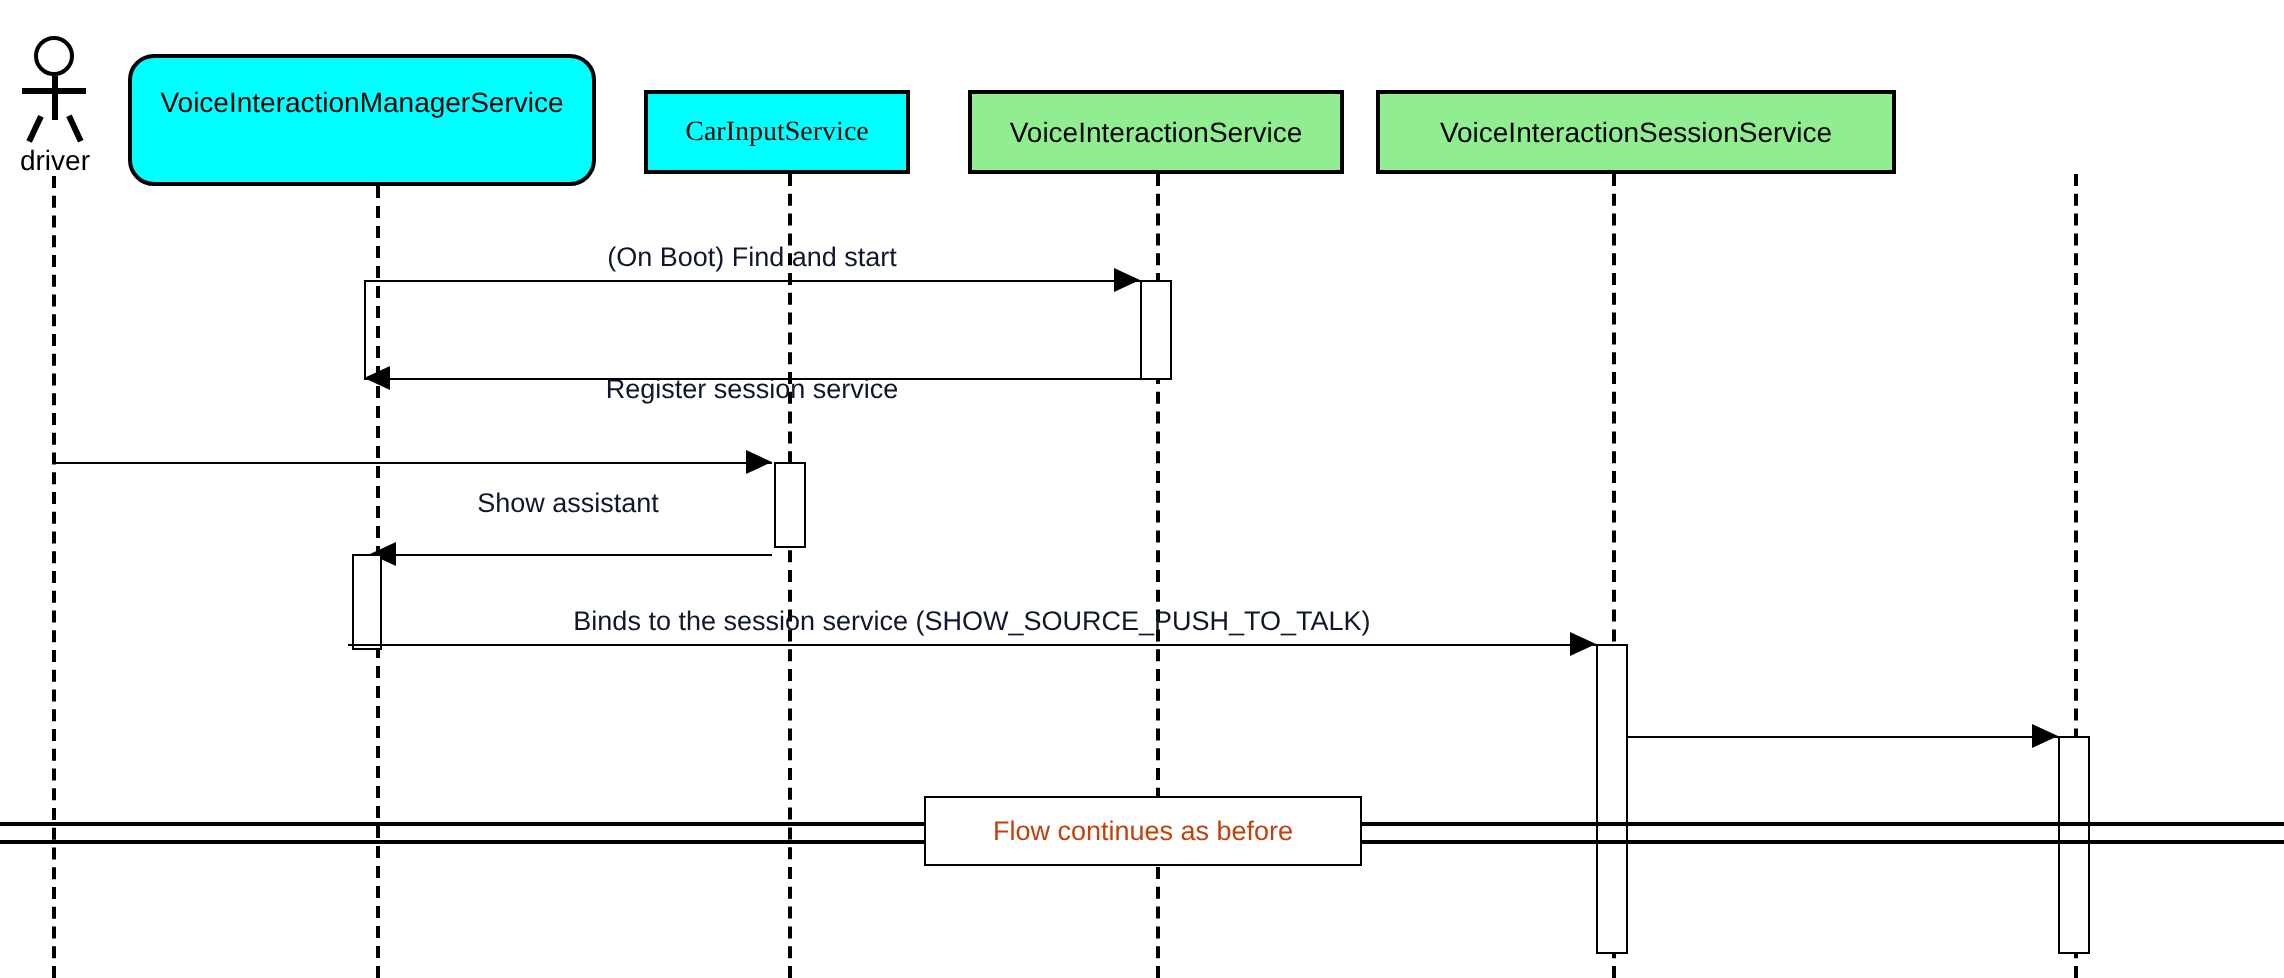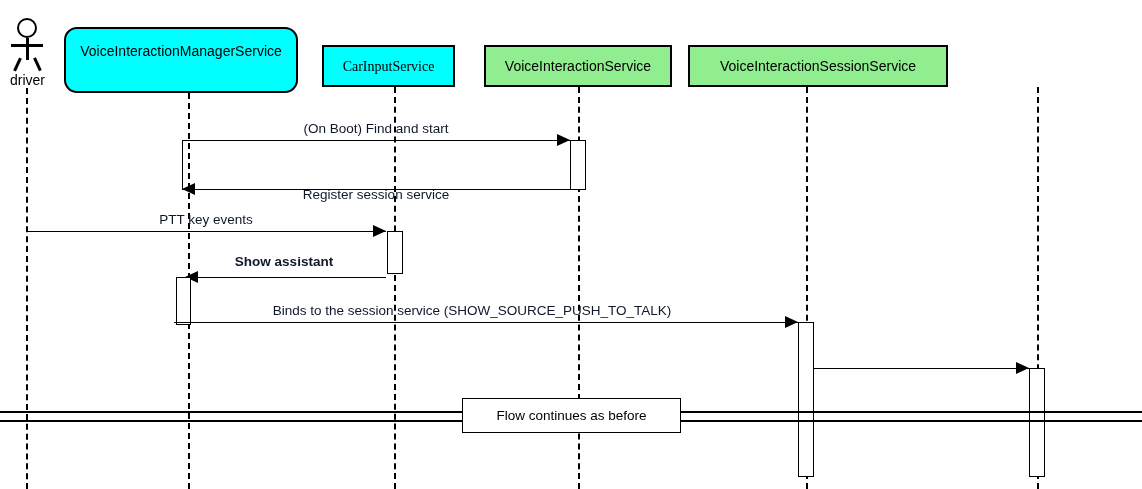--- a/index.html
+++ b/index.html
@@ -99,21 +99,21 @@
   }
   .divider-box {
     position: absolute;
     box-sizing: border-box;
     background: #ffffff;
     border: 1.6px solid #000;
     display: flex;
     align-items: center;
     justify-content: center;
     font-size: 13.5px;
-    color: #000000;
+    color: #c2410c;
     white-space: nowrap;
   }
 </style>
 </head>
 <body>
 
 <div id="diagram">
 
   <div class="actor">
     <div class="actor-head" style="left:17px; top:18px; width:20px; height:20px;"></div>
@@ -154,34 +154,33 @@
   <div class="stub" style="left:182px; top:140px; height:49px;"></div>
   <div class="msg-line" style="left:182px; top:140px; width:388px;"></div>
   <div class="msg-arrow right" style="left:557px; top:134px;"></div>
 
   <div class="activation" style="left:570px; top:140px; width:16px; height:50px;"></div>
 
   <div class="msg-label" style="left:182px; top:169px; width:388px;margin-top:18px;">Register session service</div>
   <div class="msg-line" style="left:182px; top:189px; width:388px;"></div>
   <div class="msg-arrow left" style="left:182px; top:183px;"></div>
 
-  <div class="msg-label" style="left:26px; top:212px; width:360px;">PTT key events</div>
   <div class="stub" style="left:26px; top:231px; height:0px;"></div>
   <div class="msg-line" style="left:26px; top:231px; width:360px;"></div>
   <div class="msg-arrow right" style="left:373px; top:225px;"></div>
 
   <div class="activation" style="left:387px; top:231px; width:16px; height:43px;"></div>
 
-  <div class="msg-label" style="left:182px; top:254px; width:204px;font-weight:bold;">Show assistant</div>
+  <div class="msg-label" style="left:182px; top:244px; width:204px;">Show assistant</div>
   <div class="msg-line" style="left:182px; top:277px; width:204px;"></div>
   <div class="msg-arrow left" style="left:185px; top:271px;"></div>
 
   <div class="activation" style="left:176px; top:277px; width:15px; height:48px;"></div>
 
-  <div class="msg-label" style="left:160px; top:303px; width:624px;">Binds to the session service (SHOW_SOURCE_PUSH_TO_TALK)</div>
+  <div class="msg-label" style="left:174px; top:303px; width:624px;">Binds to the session service (SHOW_SOURCE_PUSH_TO_TALK)</div>
   <div class="msg-line" style="left:174px; top:322px; width:624px;"></div>
   <div class="msg-arrow right" style="left:785px; top:316px;"></div>
 
   <div class="activation" style="left:798px; top:322px; width:16px; height:155px;"></div>
 
   <div class="msg-line" style="left:814px; top:368px; width:215px;"></div>
   <div class="msg-arrow right" style="left:1016px; top:362px;"></div>
 
   <div class="activation" style="left:1029px; top:368px; width:16px; height:109px;"></div>
 

